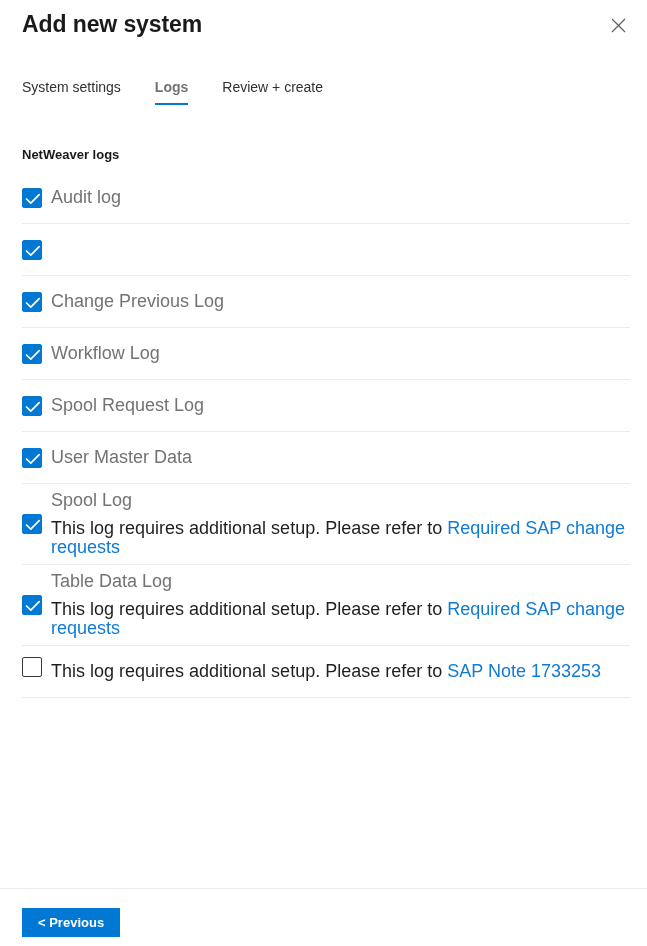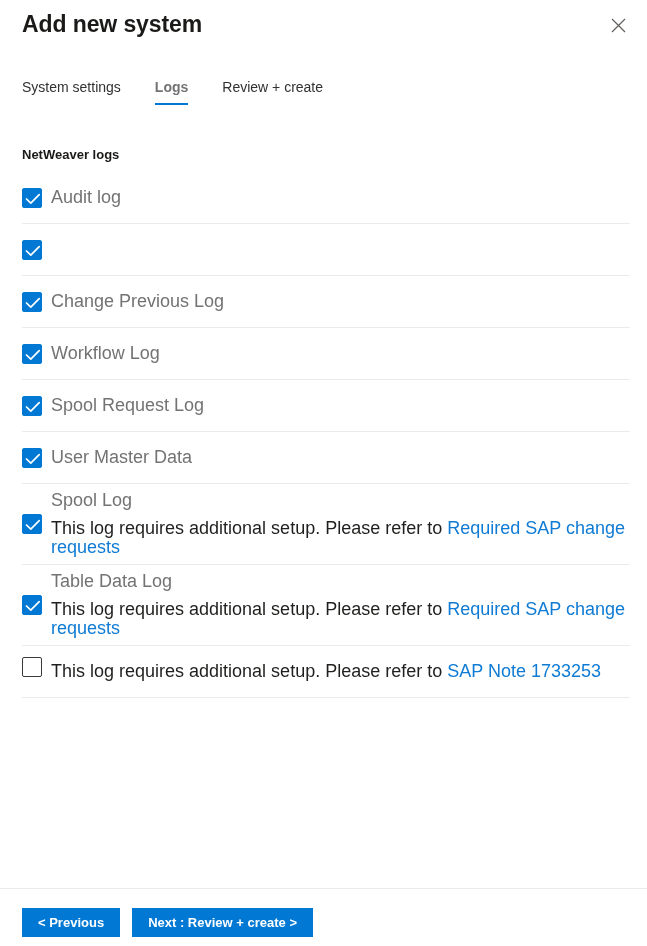--- a/index.html
+++ b/index.html
@@ -347,14 +347,13 @@
           <div class="log-desc"><span>This log requires additional setup. Please refer to </span><a class="log-link">SAP Note 1733253</a></div>
         </div>
       </div>
     </div>
   </div>
 
 <div class="footer-divider"></div>
 
 <div class="footer">
   <button class="btn">&lt; Previous</button>
-  <button class="btn">Next : Review + create &gt;</button>
 </div>
 
 </body></html>

